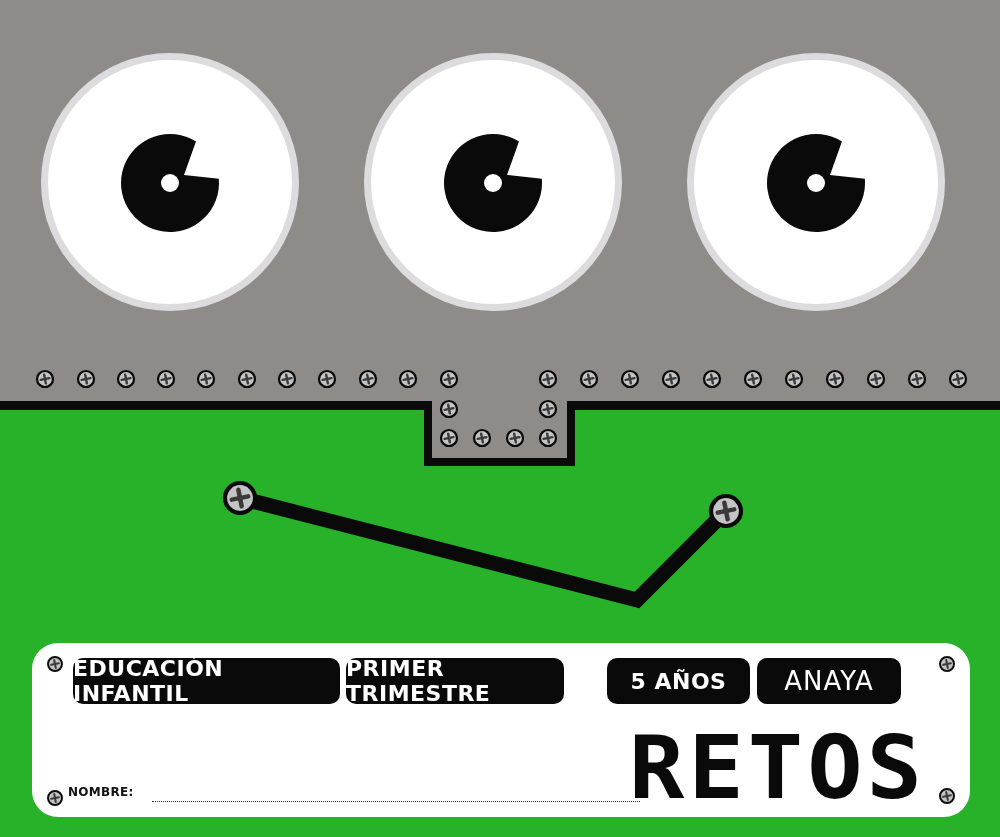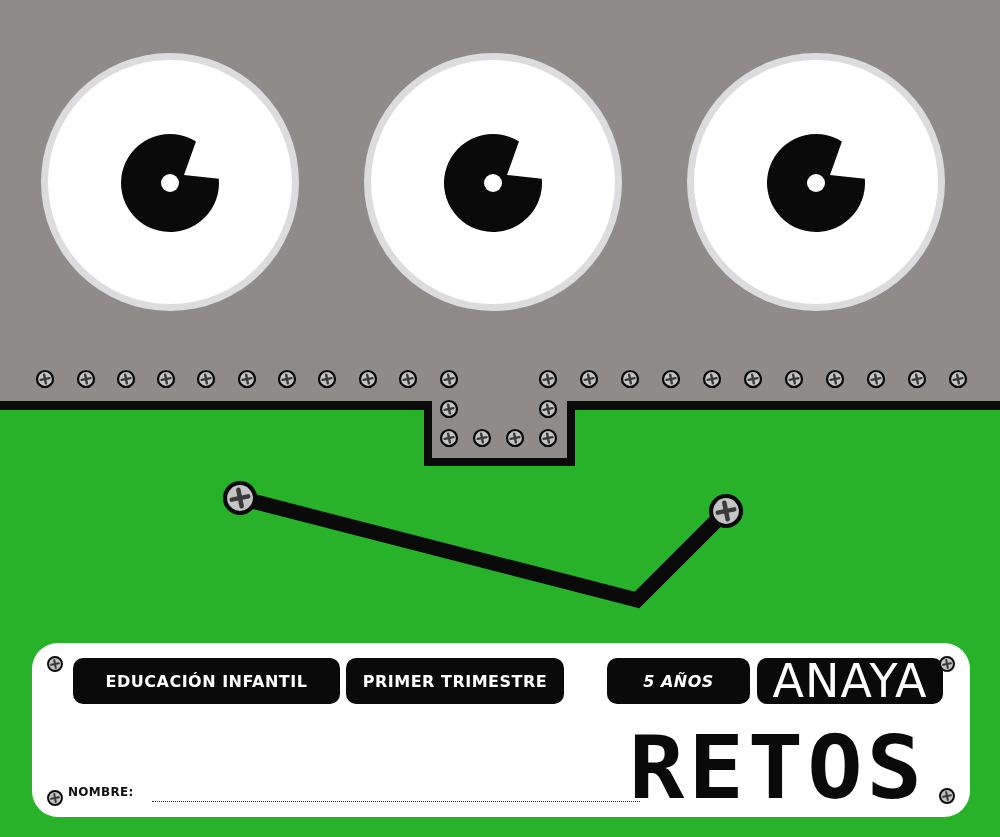--- a/index.html
+++ b/index.html
@@ -11,27 +11,27 @@
   #art { position: absolute; left: 0; top: 0; }
   .panel {
     position: absolute; left: 32px; top: 643px; width: 938px; height: 174px;
     background: #ffffff; border-radius: 26px;
   }
   .tag {
     position: absolute; top: 15px; height: 46px;
     background: #0a0a0a; color: #ffffff; border-radius: 10px;
     display: flex; align-items: center; justify-content: center;
     font-family: "DejaVu Sans", sans-serif; font-weight: bold;
-    font-size: 16px; letter-spacing: 0.5px; text-transform: uppercase;
+    font-size: 22px; letter-spacing: 0.5px; text-transform: uppercase;
     box-sizing: border-box;
   }
   .tag.t1 { left: 41px; width: 267px; }
   .tag.t2 { left: 314px; width: 218px; }
-  .tag.t3 { left: 575px; width: 143px; font-style: italic; }
-  .tag.t4 { left: 725px; width: 186px; font-weight: normal; font-size: 46px; letter-spacing: 1px; font-family: "DejaVu Sans", sans-serif; }
+  .tag.t3 { left: 575px; width: 143px; }
+  .tag.t4 { left: 725px; width: 144px; font-weight: normal; font-size: 26px; letter-spacing: 1px; font-family: "DejaVu Sans", sans-serif; }
   .title {
     position: absolute; right: 44px; top: 80px;
     font-family: "DejaVu Sans Mono", monospace; font-weight: bold;
     font-size: 92px; line-height: 92px; color: #0a0a0a; letter-spacing: 4px;
     transform: scaleY(0.95);
   }
   .name-label {
     position: absolute; left: 36px; top: 142px;
     font-family: "DejaVu Sans", sans-serif; font-weight: bold; font-size: 12px;
     color: #111; text-transform: uppercase; letter-spacing: 0.3px;

